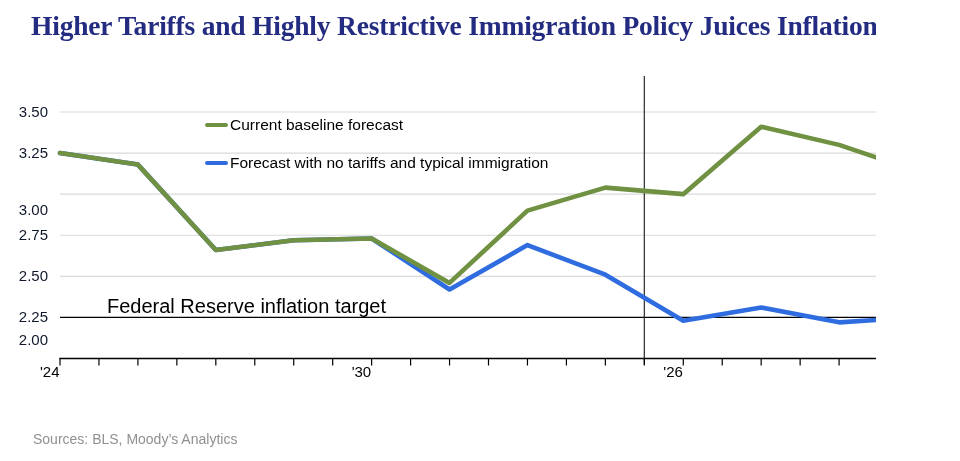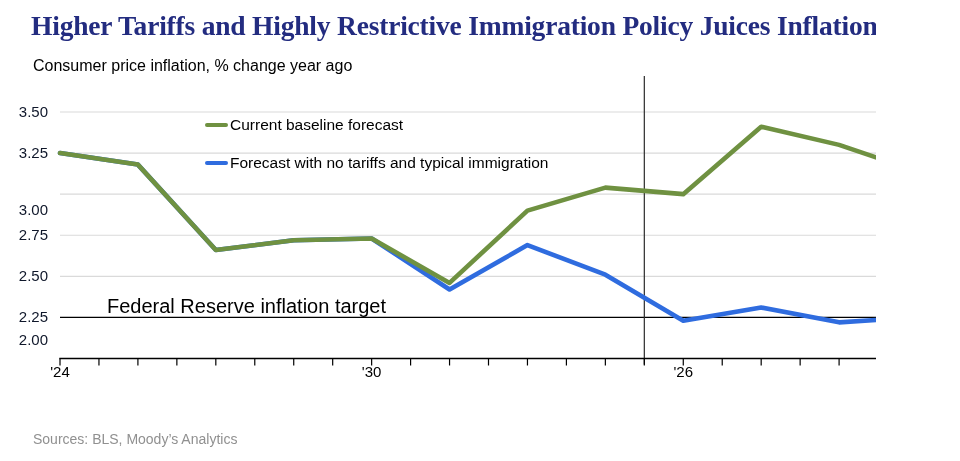--- a/index.html
+++ b/index.html
@@ -71,40 +71,38 @@
     left: 8px;
     width: 40px;
     text-align: right;
     font-size: 15px;
     color: #0f172a;
   }
   .xtick {
     position: absolute;
     top: 363px;
     width: 40px;
-    text-align: center;
     font-size: 15px;
     color: #000000;
   }
   .sources {
     position: absolute;
     left: 33px;
     top: 431px;
     font-size: 14px;
     white-space: nowrap;
   }
 </style>
 </head>
 <body>
 
 <div class="canvas">
 
   <h1 class="chart-title" style="color: rgb(35, 44, 128);">Higher Tariffs and Highly Restrictive Immigration Policy Juices Inflation</h1>
 
-  <div class="chart-subtitle">Consumer price inflation, % change year ago</div>
 
   <svg id="chart-svg" viewBox="0 0 960 461">
       <line x1="60" y1="317.4166666666667" x2="917" y2="317.4166666666667" stroke="#000000" stroke-width="1.3"></line>
       <line x1="60" y1="276.33333333333337" x2="917" y2="276.33333333333337" stroke="#DADADA" stroke-width="1.1"></line>
       <line x1="60" y1="235.25" x2="917" y2="235.25" stroke="#DADADA" stroke-width="1.1"></line>
       <line x1="60" y1="194.16666666666669" x2="917" y2="194.16666666666669" stroke="#DADADA" stroke-width="1.1"></line>
       <line x1="60" y1="153.08333333333331" x2="917" y2="153.08333333333331" stroke="#DADADA" stroke-width="1.1"></line>
       <line x1="60" y1="112" x2="917" y2="112" stroke="#DADADA" stroke-width="1.1"></line>
       <line x1="644.3181818181819" y1="76" x2="644.3181818181819" y2="364.5" stroke="#2B2B2B" stroke-width="1.2"></line>
       <line x1="59.3" y1="358.5" x2="917.7" y2="358.5" stroke="#000000" stroke-width="1.4"></line>

